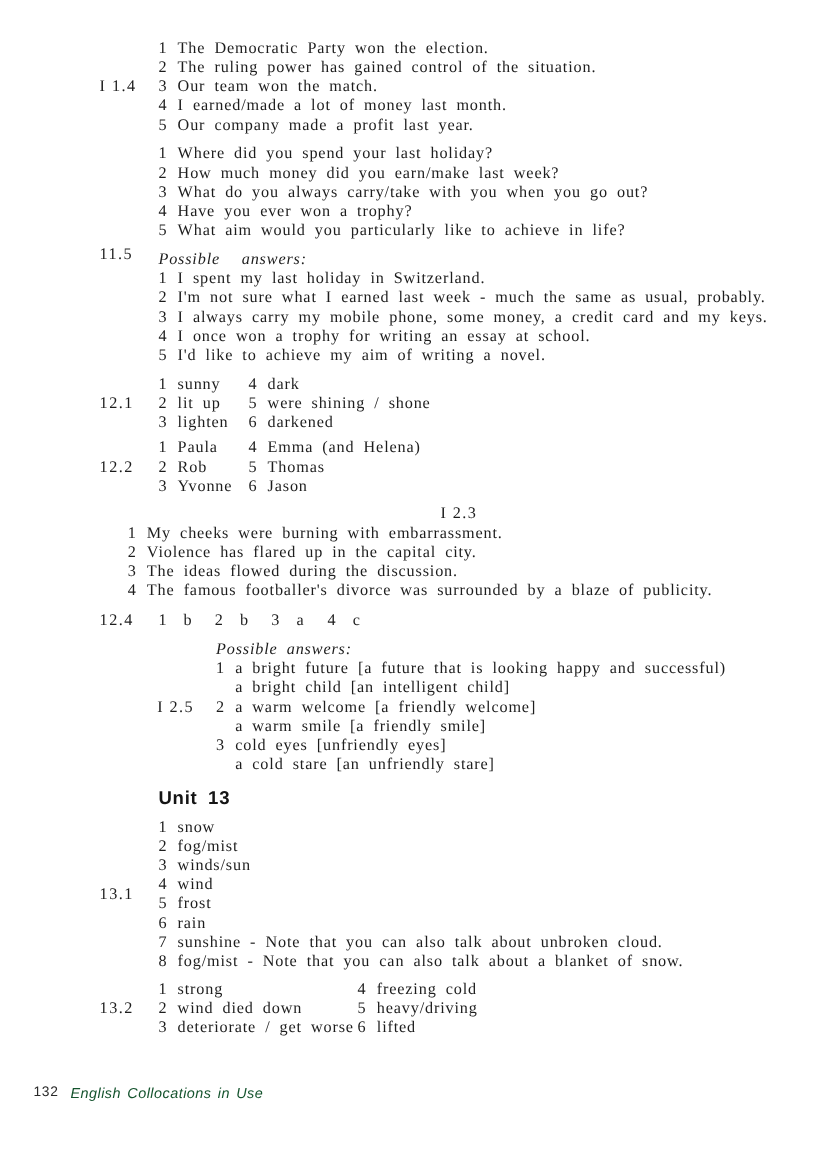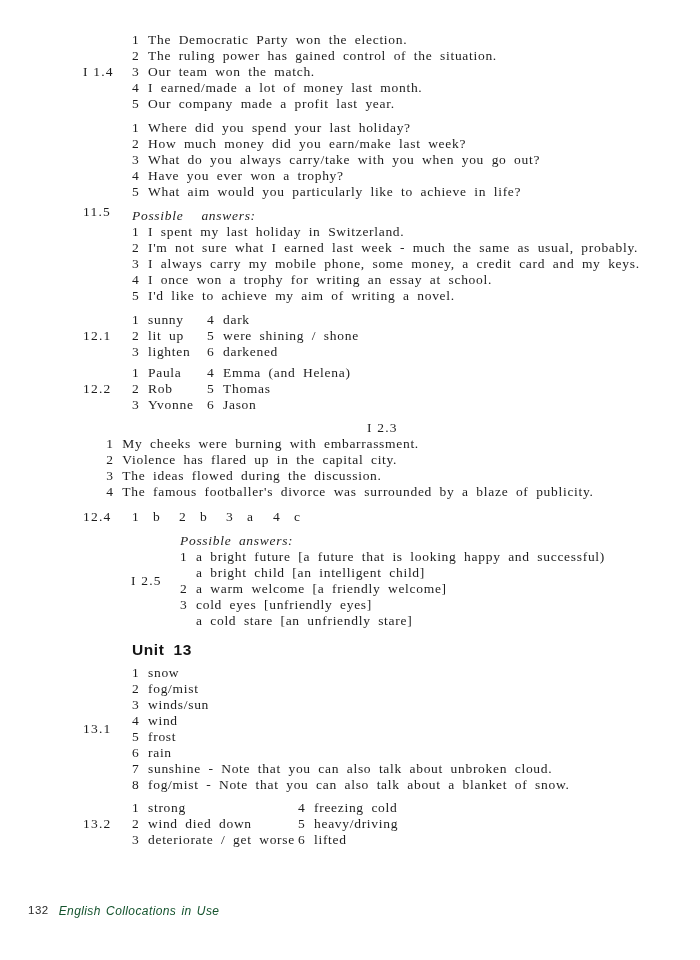--- a/index.html
+++ b/index.html
@@ -254,20 +254,24 @@
         </div>
       <div class="line">
           <span class="num"></span>
           <span class="txt">a bright child [an intelligent child]</span>
         </div>
       <div class="line">
           <span class="num">2</span>
           <span class="txt">a warm welcome [a friendly welcome]</span>
         </div>
       <div class="line">
+          <span class="num"></span>
+          <span class="txt">a warm smile [a friendly smile]</span>
+        </div>
+      <div class="line">
           <span class="num">3</span>
           <span class="txt">cold eyes [unfriendly eyes]</span>
         </div>
       <div class="line">
           <span class="num"></span>
           <span class="txt">a cold stare [an unfriendly stare]</span>
         </div>
     </div>
   </div>
 

